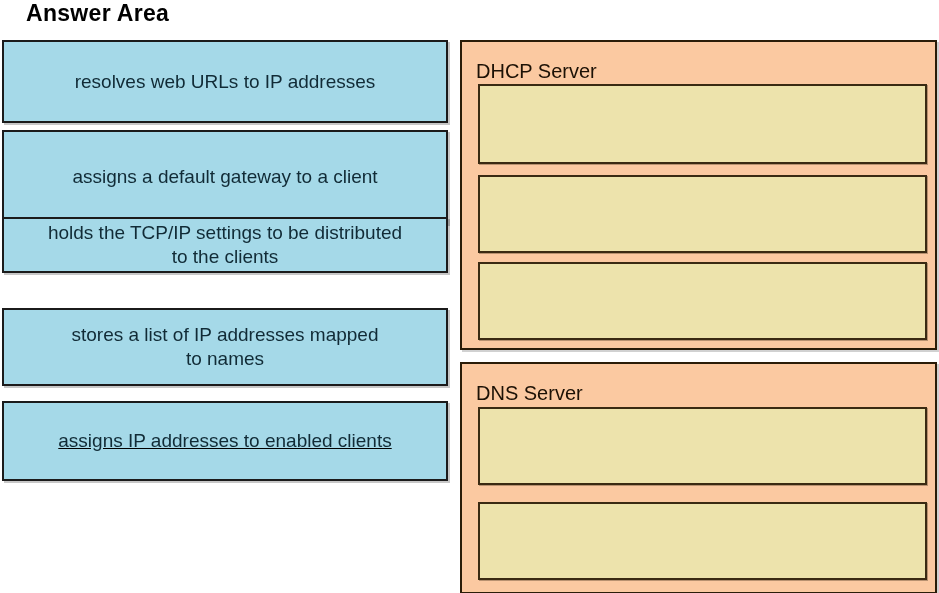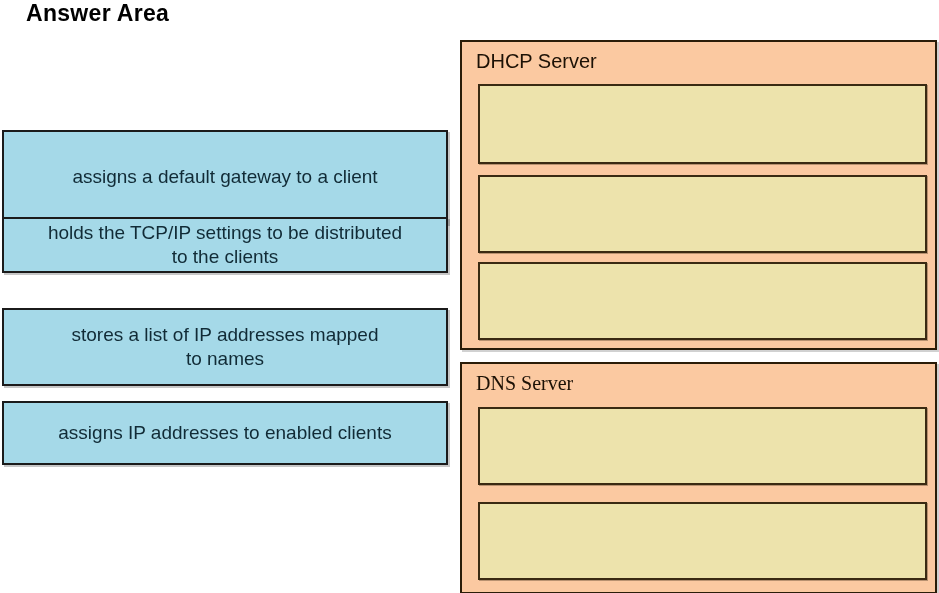--- a/index.html
+++ b/index.html
@@ -40,35 +40,35 @@
     font-size: 19px;
     line-height: 24px;
     color: #112b36;
     white-space: pre-line;
     padding: 0 4px;
   }
   .card-1 { top: 40px;  height: 83px; }
   .card-2 { top: 130px; height: 94px; }
   .card-3 { top: 217px; height: 56px; }
   .card-4 { top: 308px; height: 78px; align-items: center; }
-  .card-5 { top: 401px; height: 64px; }
+  .card-5 { top: 401px; height: 80px; text-decoration: underline; }
   
   .panel {
     position: absolute;
     left: 460px;
     width: 477px;
     background: #fbc9a1;
     border: 2px solid #2a1c08;
     box-shadow: 2px 2px 0 rgba(0,0,0,0.18);
   }
   .panel-dhcp { top: 40px;  height: 310px; }
-  .panel-dns  { top: 362px; height: 232px; font-family: Liberation Serif, serif; }
+  .panel-dns  { top: 362px; height: 232px; }
   .panel-title {
     position: absolute;
-    left: 14px; top: 8px;
+    left: 14px; top: 18px;
     font-size: 20px;
     color: #1c1105;
   }
   .slot {
     position: absolute;
     left: 16px;
     width: 449px;
     background: #ede3ac;
     border: 2px solid #3a2a12;
     box-shadow: 1px 1px 0 rgba(60,40,20,0.35);
@@ -79,20 +79,23 @@
   .panel-dns  .slot-a { top: 43px;  height: 78px; }
   .panel-dns  .slot-b { top: 138px; height: 78px; }
 </style>
 </head>
 <body>
 
 <div class="stage">
 
   <div class="page-title">Answer Area</div>
 
+  <div class="card card-1">
+    <span class="card-text">resolves web URLs to IP addresses</span>
+  </div>
 
   <div class="card card-2">
     <span class="card-text">assigns a default gateway to a client</span>
   </div>
 
   <div class="card card-3">
     <span class="card-text">holds the TCP/IP settings to be distributed
 to the clients</span>
   </div>
 

